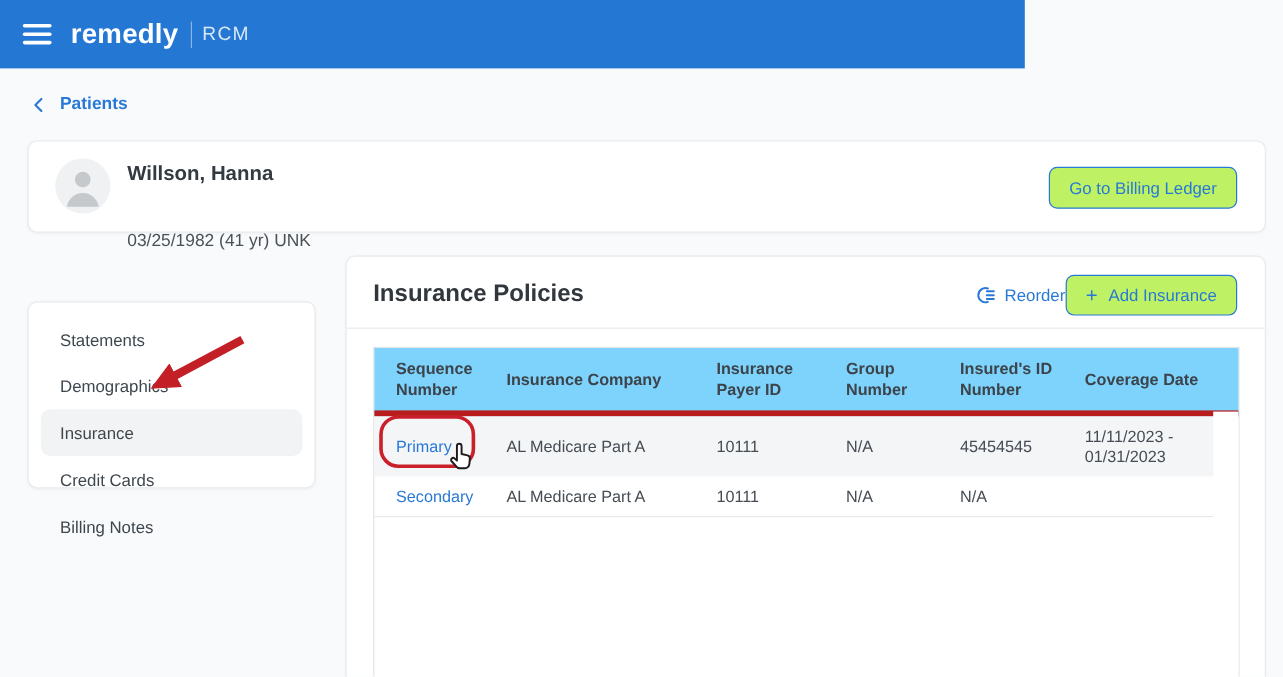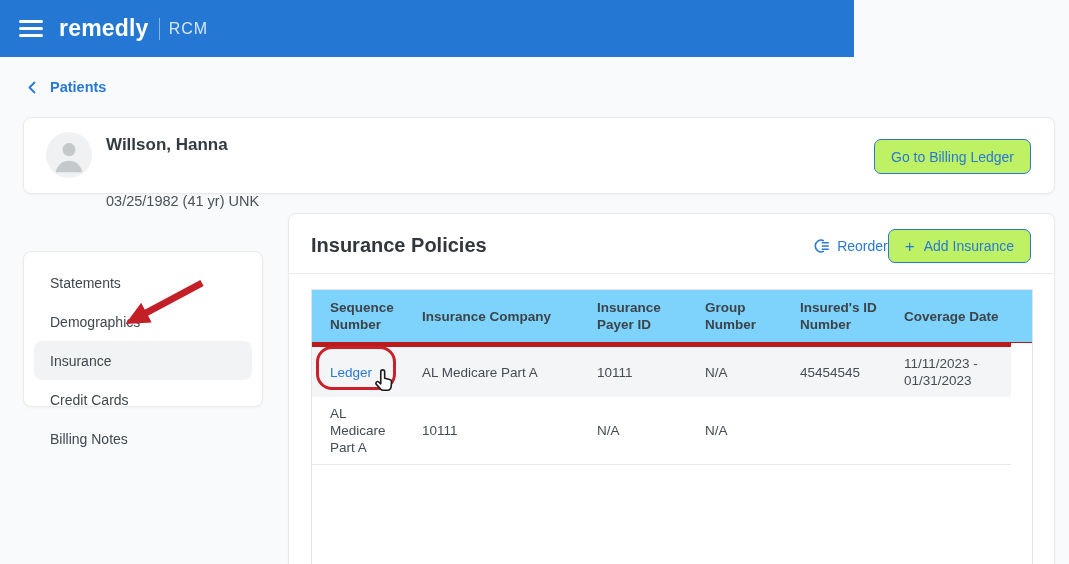--- a/index.html
+++ b/index.html
@@ -189,29 +189,30 @@
       <div class="t-grid t-head" style="width:720px;">
         <div class="cell">Sequence Number</div>
         <div class="cell">Insurance Company</div>
         <div class="cell">Insurance Payer ID</div>
         <div class="cell">Group Number</div>
         <div class="cell">Insured's ID Number</div>
         <div class="cell">Coverage Date</div>
       </div>
 
       <div class="t-grid t-row highlight">
-        <div class="cell"><span class="seq-link">Ledger</span></div>
+        <div class="cell"><span class="seq-link">Primary</span></div>
         <div class="cell">AL Medicare Part A</div>
         <div class="cell">10111</div>
         <div class="cell">N/A</div>
         <div class="cell">45454545</div>
         <div class="cell">11/11/2023 - 01/31/2023</div>
       </div>
 
       <div class="t-grid t-row bordered">
+        <div class="cell"><span class="seq-link">Secondary</span></div>
         <div class="cell">AL Medicare Part A</div>
         <div class="cell">10111</div>
         <div class="cell">N/A</div>
         <div class="cell">N/A</div>
       </div>
 
       <div class="scroll-gutter"></div>
     </div>
   </div>
 

